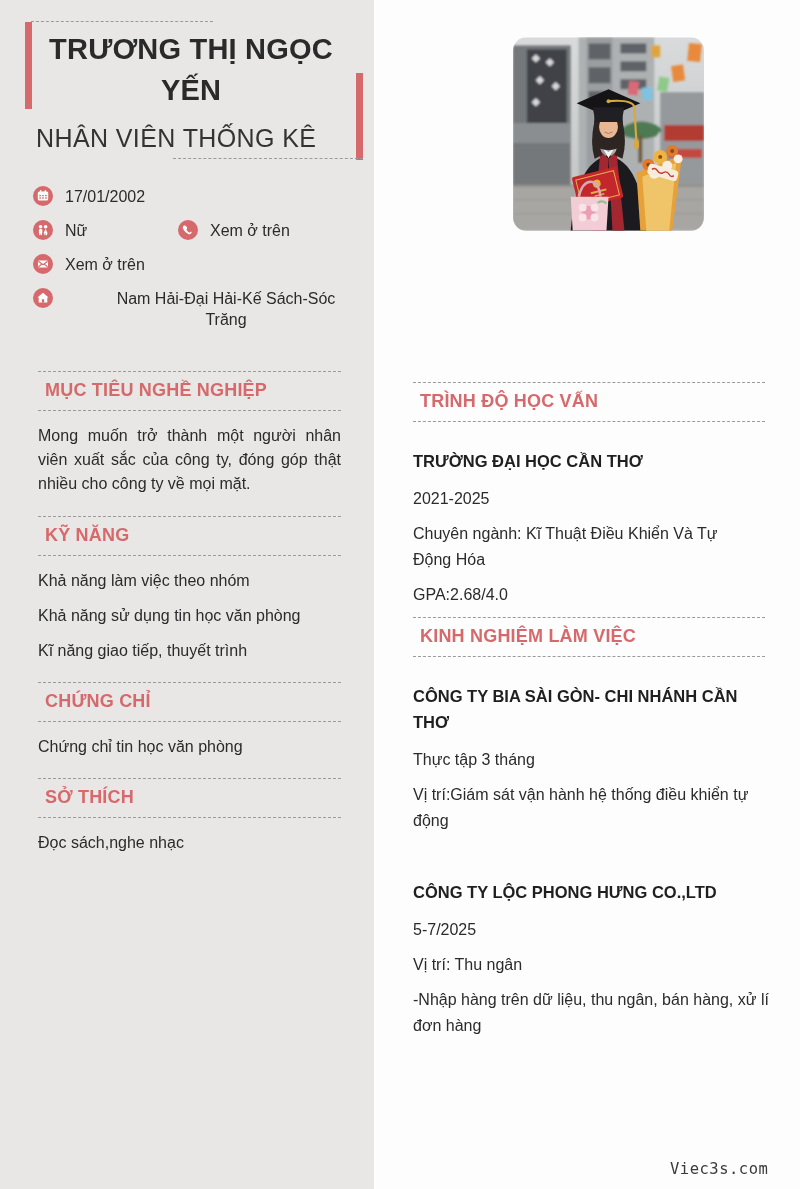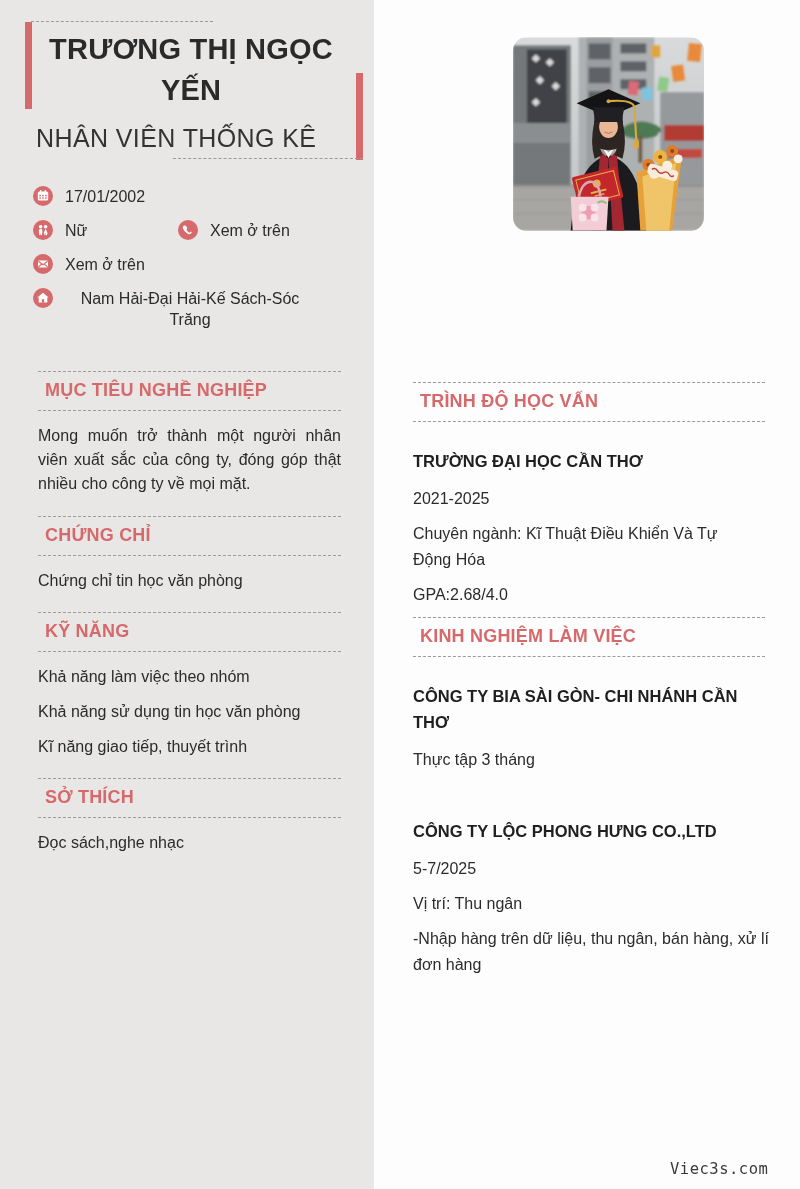--- a/index.html
+++ b/index.html
@@ -24,21 +24,21 @@
   .person-title { position:absolute; left:36px; top:126px; font-size:25px; line-height:24px;
     color:#333; letter-spacing:0.4px; }
 
   
   .contact { position:absolute; left:33px; top:186px; width:312px;text-align:center; }
   .c-row { display:flex; margin-bottom:13px; align-items:flex-start; }
   .c-item { display:flex; gap:12px; align-items:flex-start; }
   .c-item.col1 { width:145px; flex:none; }
   .c-icon { width:20px; height:20px; flex:none; }
   .c-text { font-size:16px; line-height:21px; padding-top:0px; }
-  .c-text.addr { width:250px; }
+  .c-text.addr { width:250px;margin-left:36px; }
 
   
   .photo { position:absolute; left:513px; top:37px; width:191px; height:194px;
     border-radius:14px; overflow:hidden; }
   .photo svg { display:block; width:100%; height:100%; }
 
   
   .lcol { position:absolute; left:38px; top:371px; width:303px; }
   .rcol { position:absolute; left:413px; top:382px; width:372px; }
   .sec-h { border-top:1px dashed #9b9b9b; border-bottom:1px dashed #9b9b9b;
@@ -252,48 +252,49 @@
       </g>
     </svg>
   </div>
 
   <div class="lcol">
     <section>
       <div class="sec-h">MỤC TIÊU NGHỀ NGHIỆP</div>
       <p class="just">Mong muốn trở thành một người nhân viên xuất sắc của công ty, đóng góp thật nhiều cho công ty về mọi mặt.</p>
     </section>
     <section>
-      <div class="sec-h">CHỨNG CHỈ</div>
-      <p>Chứng chỉ tin học văn phòng</p>
-    </section>
-    <section>
       <div class="sec-h">KỸ NĂNG</div>
       <p>Khả năng làm việc theo nhóm</p>
       <p>Khả năng sử dụng tin học văn phòng</p>
       <p>Kĩ năng giao tiếp, thuyết trình</p>
+    </section>
+    <section>
+      <div class="sec-h">CHỨNG CHỈ</div>
+      <p>Chứng chỉ tin học văn phòng</p>
     </section>
     <section>
       <div class="sec-h">SỞ THÍCH</div>
       <p>Đọc sách,nghe nhạc</p>
     </section>
   </div>
 
   <div class="rcol">
     <section class="edu-block">
       <div class="sec-h">TRÌNH ĐỘ HỌC VẤN</div>
       <p class="org">TRƯỜNG ĐẠI HỌC CẦN THƠ</p>
       <p>2021-2025</p>
       <p class="w340">Chuyên ngành: Kĩ Thuật Điều Khiển Và Tự Động Hóa</p>
       <p>GPA:2.68/4.0</p>
     </section>
     <section>
       <div class="sec-h">KINH NGHIỆM LÀM VIỆC</div>
       <div class="job">
         <p class="org w345">CÔNG TY BIA SÀI GÒN- CHI NHÁNH CẦN THƠ</p>
         <p>Thực tập 3 tháng</p>
+        <p>Vị trí:Giám sát vận hành hệ thống điều khiển tự động</p>
       </div>
       <div class="job job2">
         <p class="org w345">CÔNG TY LỘC PHONG HƯNG CO.,LTD</p>
         <p>5-7/2025</p>
         <p>Vị trí: Thu ngân</p>
         <p>
           <span>-Nhập hàng trên dữ liệu, thu ngân, bán hàng, xử lí đơn hàng</span>
         </p>
       </div>
     </section>

